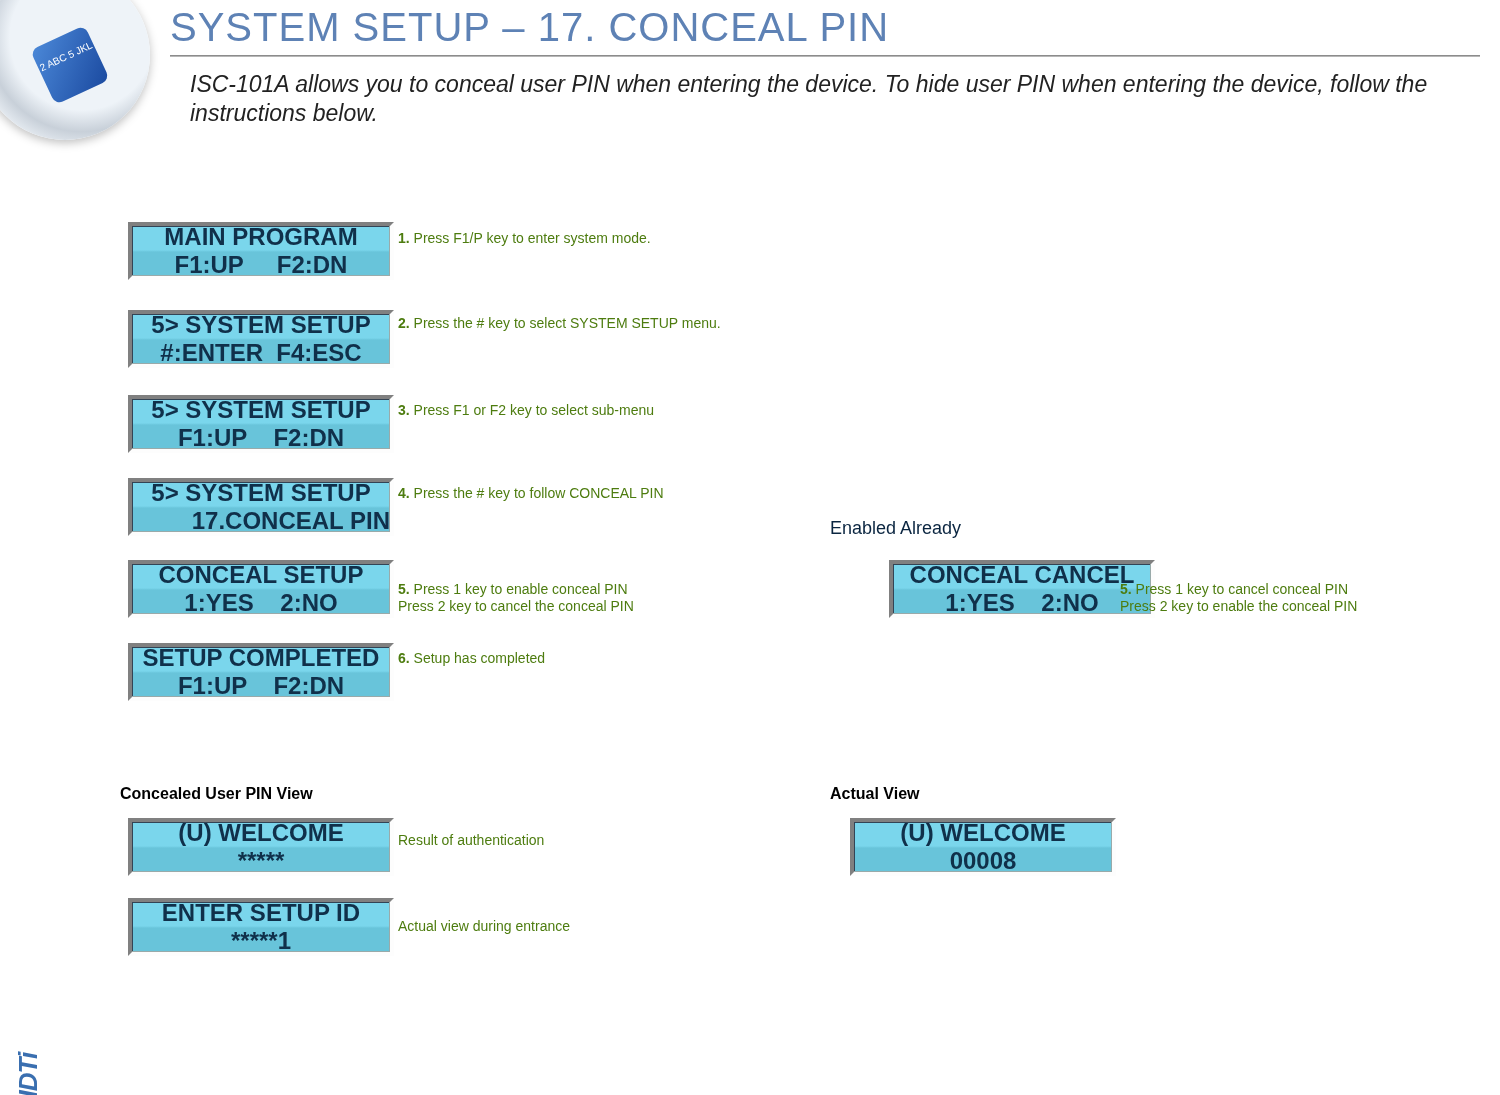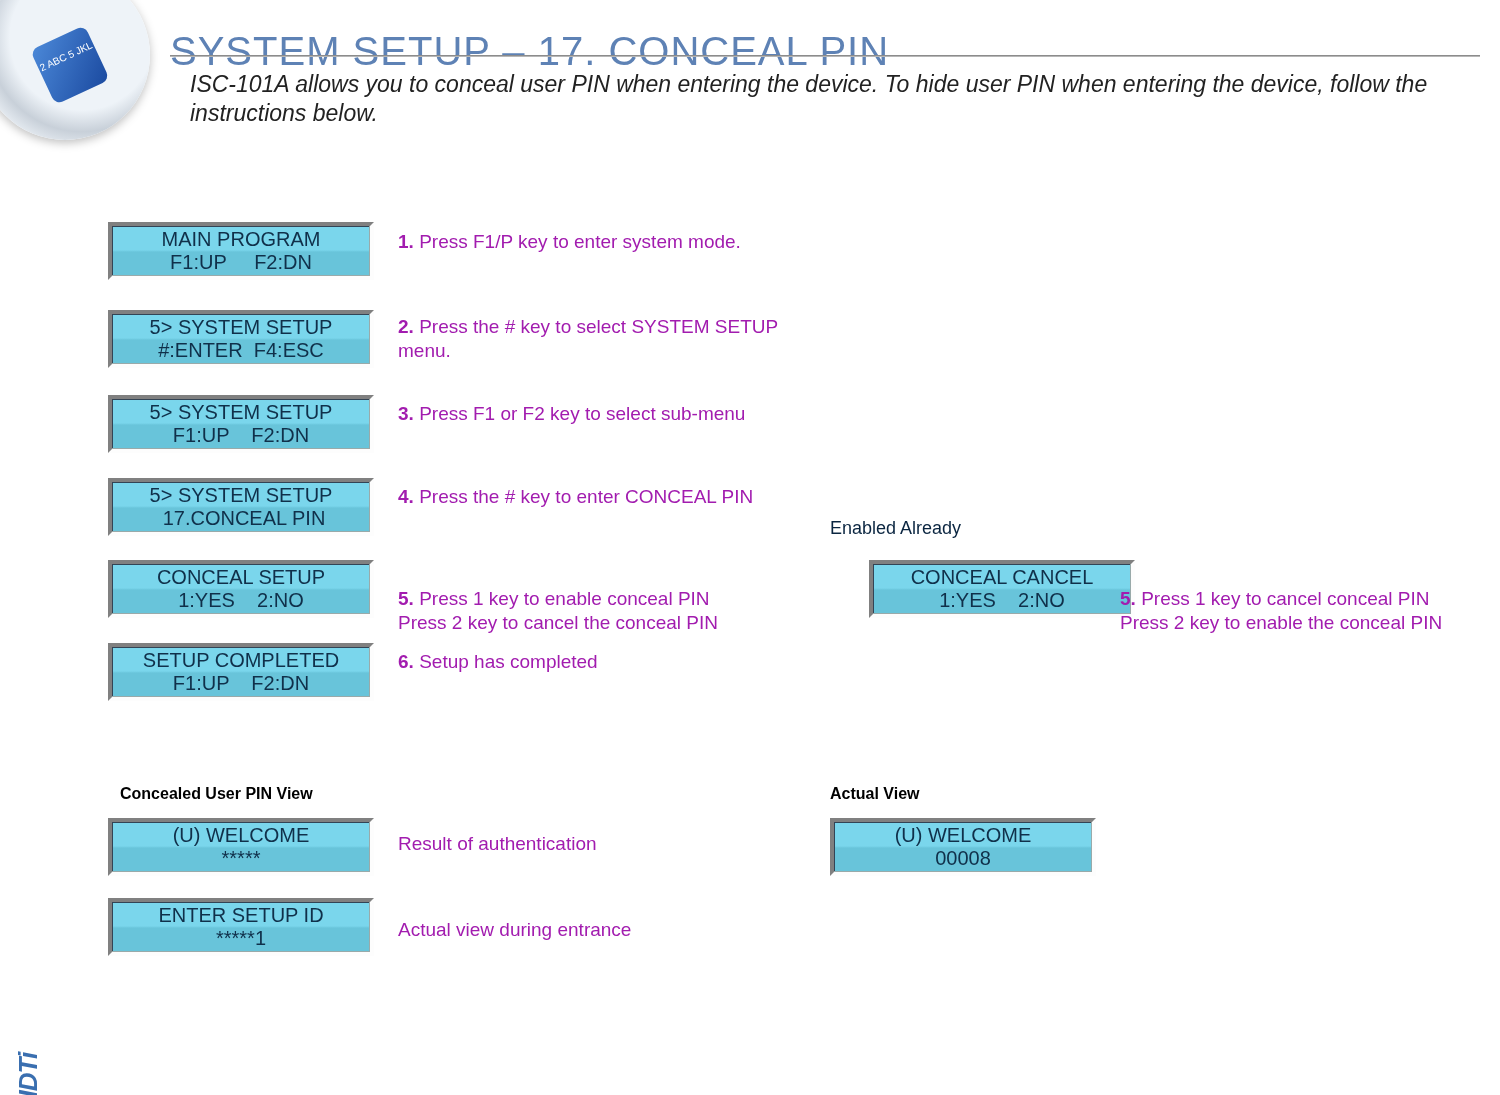--- a/index.html
+++ b/index.html
@@ -13,21 +13,20 @@
   }
   .page-title {
     position: absolute;
     top: 5px;
     left: 170px;
     font-size: 40px;
     color: #5e82b5;
     letter-spacing: 1px;
     font-weight: 400;
     font-family: "Arial Narrow", Arial, sans-serif;
-    margin-top: 24px;
   }
   .title-underline {
     position: absolute;
     top: 55px;
     left: 170px;
     width: 1310px;
     height: 2px;
     background: linear-gradient(to bottom,#777,#ccc);
   }
   .logo-wrap {
@@ -78,34 +77,35 @@
     width: 258px;
     height: 50px;
     background: linear-gradient(to bottom, #7ad6ec 0%, #7ad6ec 48%, #68c4da 52%, #68c4da 100%);
     border-top: 4px solid #808080;
     border-left: 4px solid #808080;
     border-right: 4px solid #fdfdfd;
     border-bottom: 4px solid #fdfdfd;
     box-shadow: inset -1px -1px 0 #9aa, inset 1px 1px 0 #345;
     text-align: center;
     font-family: Verdana, Arial, sans-serif;
-    font-weight: normal;
-    font-size: 20px;
+    font-weight: bold;
+    font-size: 24px;
     color: #10304a;
     line-height: 1.15;
     display: flex;
     flex-direction: column;
     justify-content: center;
     box-sizing: content-box;
+    margin-left: 20px;
   }
   .lcd .l1, .lcd .l2 { white-space: pre; }
   .desc {
     position: absolute;
-    font-size: 19px;
-    color: #a21caf;
+    font-size: 14px;
+    color: #4d7c0f;
     line-height: 1.25;
     width: 380px;
   }
   .desc b { font-weight: bold; }
   .enabled-head {
     position: absolute;
     font-size: 18px;
     font-weight: normal;
     color: #0a2540;
   }
@@ -161,24 +161,24 @@
 <div class="lcd" style="top:395px;left:108px">
   <span class="l1">5&gt; SYSTEM SETUP</span>
   <span class="l2">F1:UP    F2:DN</span>
 </div>
 <div class="desc" style="top:402px;left:398px">
   <b>3.</b><span> Press F1 or F2  key to select sub-menu</span>
 </div>
 
 <div class="lcd" style="top:478px;left:108px">
   <span class="l1">5&gt; SYSTEM SETUP</span>
-  <span class="l2" style="text-align:center;padding-left:6px">17.CONCEAL PIN</span>
+  <span class="l2" style="text-align:right;padding-left:6px">17.CONCEAL PIN</span>
 </div>
 <div class="desc" style="top:485px;left:398px">
-  <b>4.</b><span> Press the # key to enter </span><span>CONCEAL PIN</span>
+  <b>4.</b><span> Press the # key to follow </span><span>CONCEAL PIN</span>
 </div>
 
 <div class="lcd" style="top:560px;left:108px">
   <span class="l1">CONCEAL SETUP</span>
   <span class="l2">1:YES    2:NO</span>
 </div>
 <div class="desc" style="top:563px;left:398px;white-space:pre-line">
   <b>5.</b><span> Press 1 key to enable conceal PIN
 Press 2 key to cancel the conceal PIN</span>
 </div>

